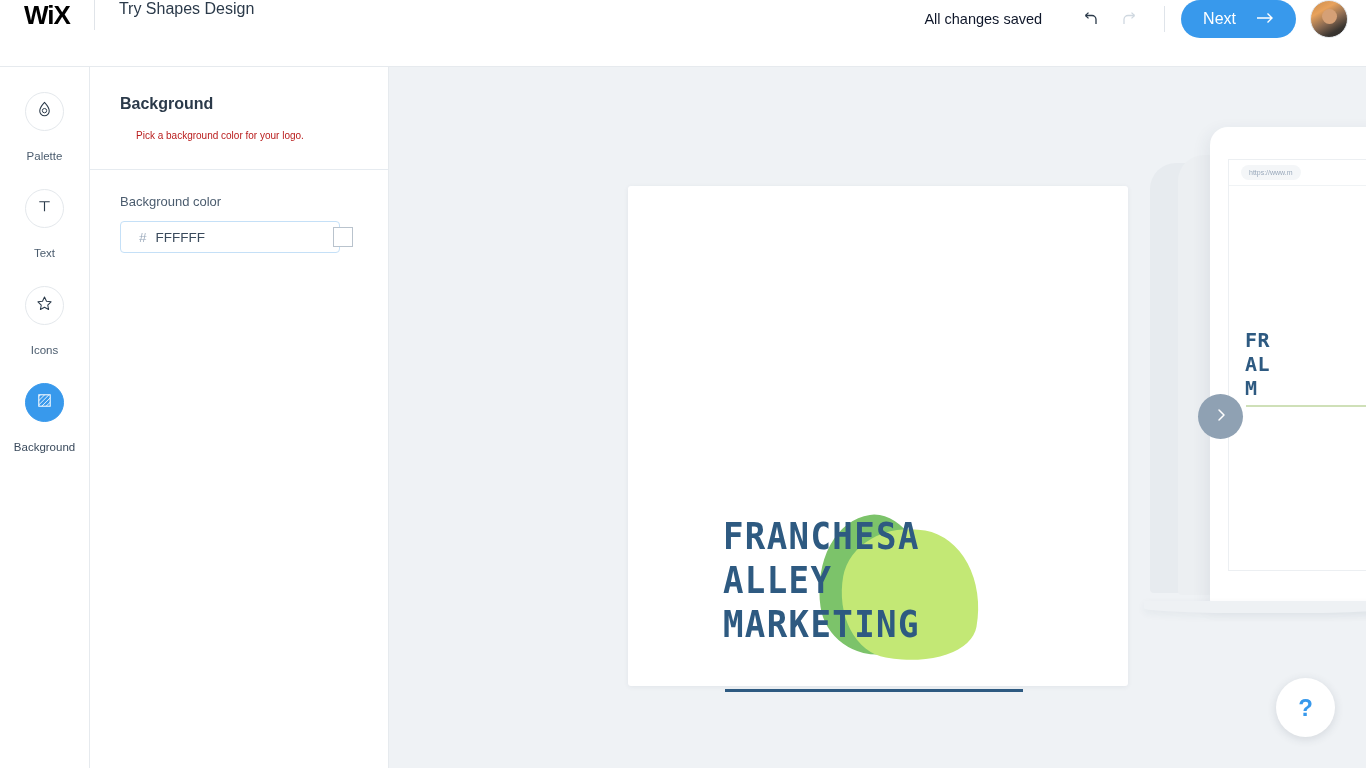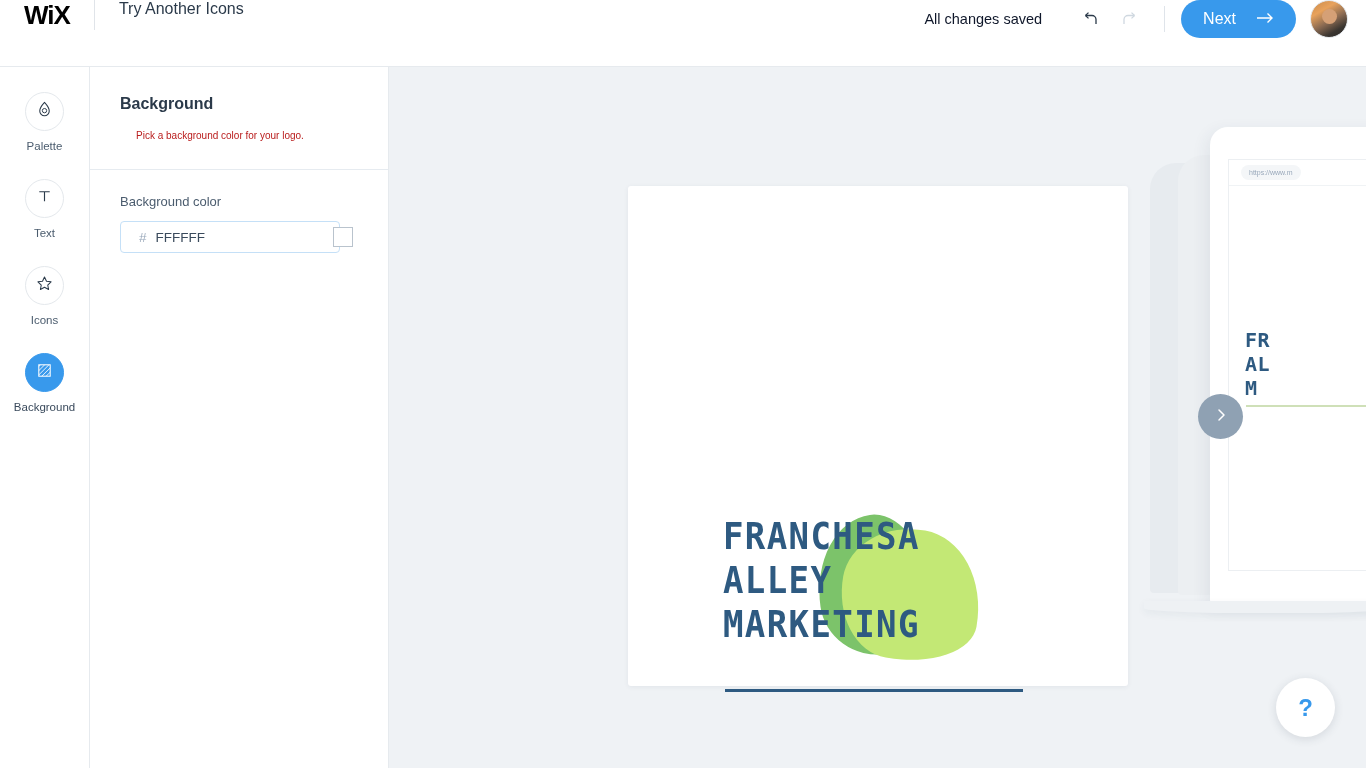--- a/index.html
+++ b/index.html
@@ -70,21 +70,21 @@
   
   .sidebar {
     position: absolute; top: 67px; left: 0;
     width: 90px; height: 701px;
     background: #fff;
     border-right: 1px solid #e6eaee;
     padding-top: 25px;
   }
   .side-item {
     display: flex; flex-direction: column; align-items: center;
-    margin-bottom: 27px; cursor: pointer;
+    margin-bottom: 27px; cursor: pointer; gap: 10px;
   }
   .side-circle {
     width: 39px; height: 39px; border-radius: 50%;
     border: 1px solid #e4e8ec;
     display: flex; align-items: center; justify-content: center;
     background: #fff;
   }
   .side-item.active .side-circle {
     background: #3899ec; border-color: #3899ec;
   }
@@ -250,21 +250,21 @@
     color: #3899ec; font-size: 24px; font-weight: 700;
     cursor: pointer; border: none; z-index: 30;
   }
 </style>
 </head>
 <body>
 
 <div class="header">
   <div class="wix-logo">WiX</div>
   <div class="header-divider"></div>
-  <div class="header-title">Try Another Icons</div>
+  <div class="header-title">Try Shapes Design</div>
 
   <div class="header-right">
     <div class="saved-text">All changes saved</div>
 
     <button class="icon-btn">
       <span>
         <svg width="20" height="20" viewBox="0 0 20 20" fill="none">
           <path d="M4.5 7.5 H11 a4 4 0 0 1 4 4 V16" stroke="#2b3a4a" stroke-width="1.3" fill="none"></path>
           <path d="M4.5 7.5 L7.5 4.6 M4.5 7.5 L7.5 10.4" stroke="#2b3a4a" stroke-width="1.3" fill="none"></path>
         </svg>

